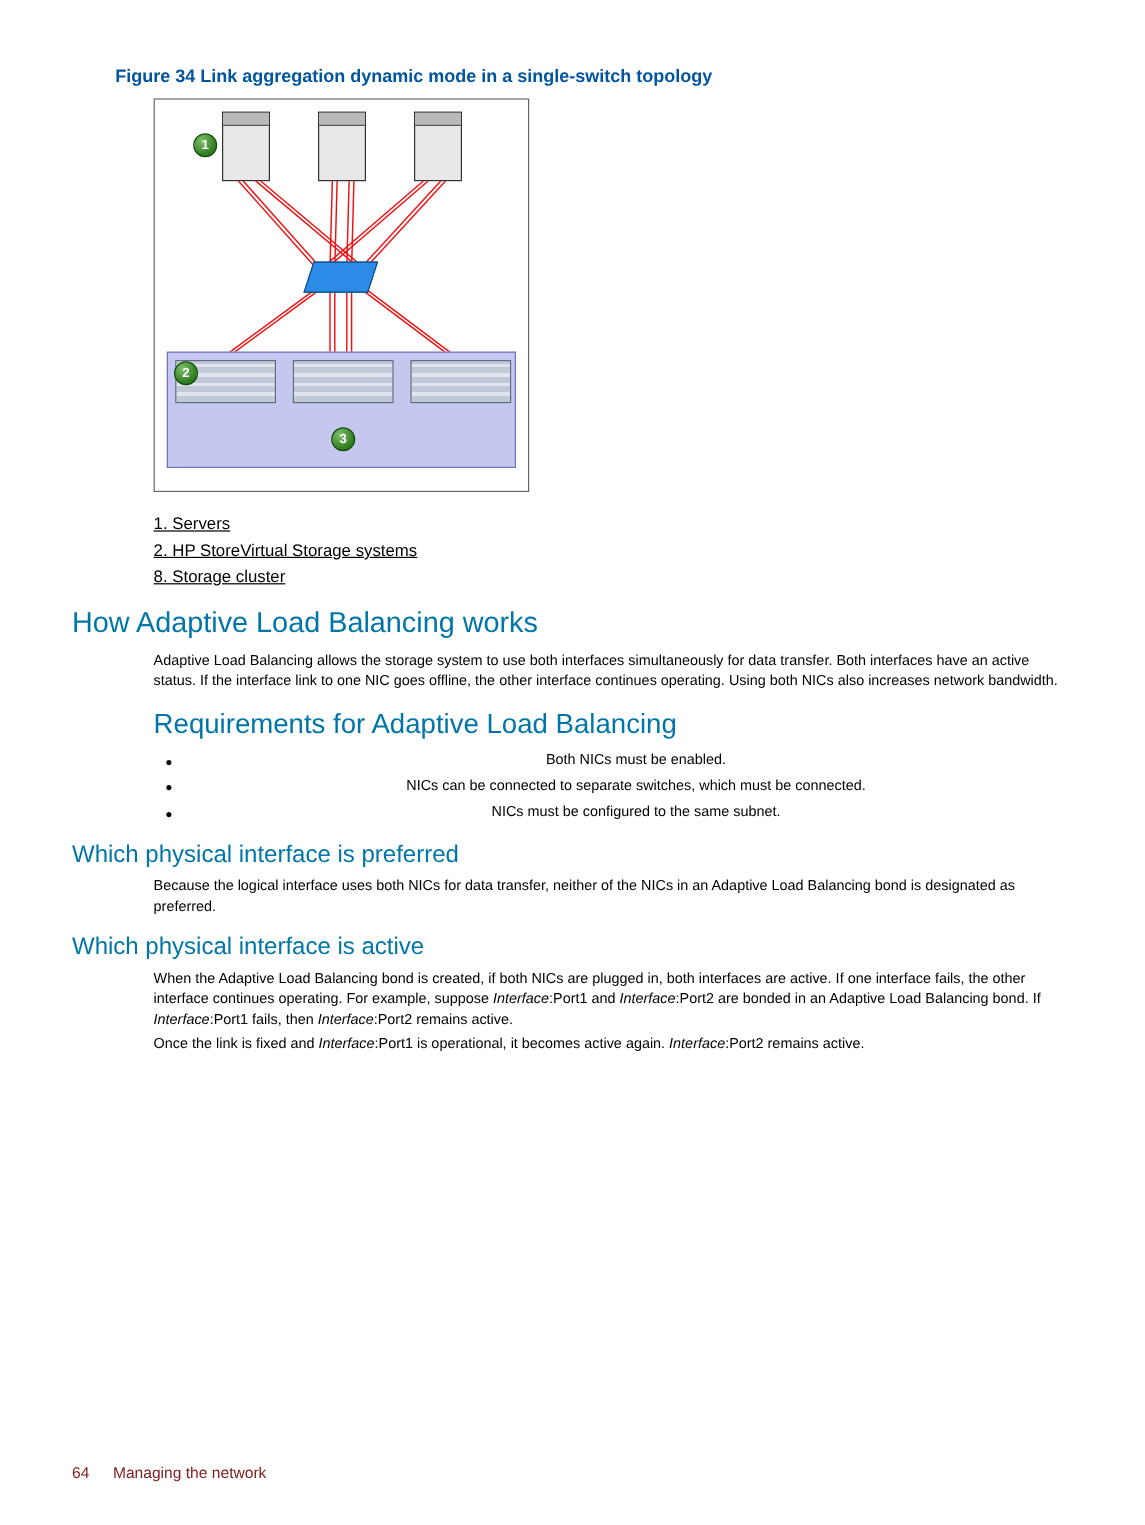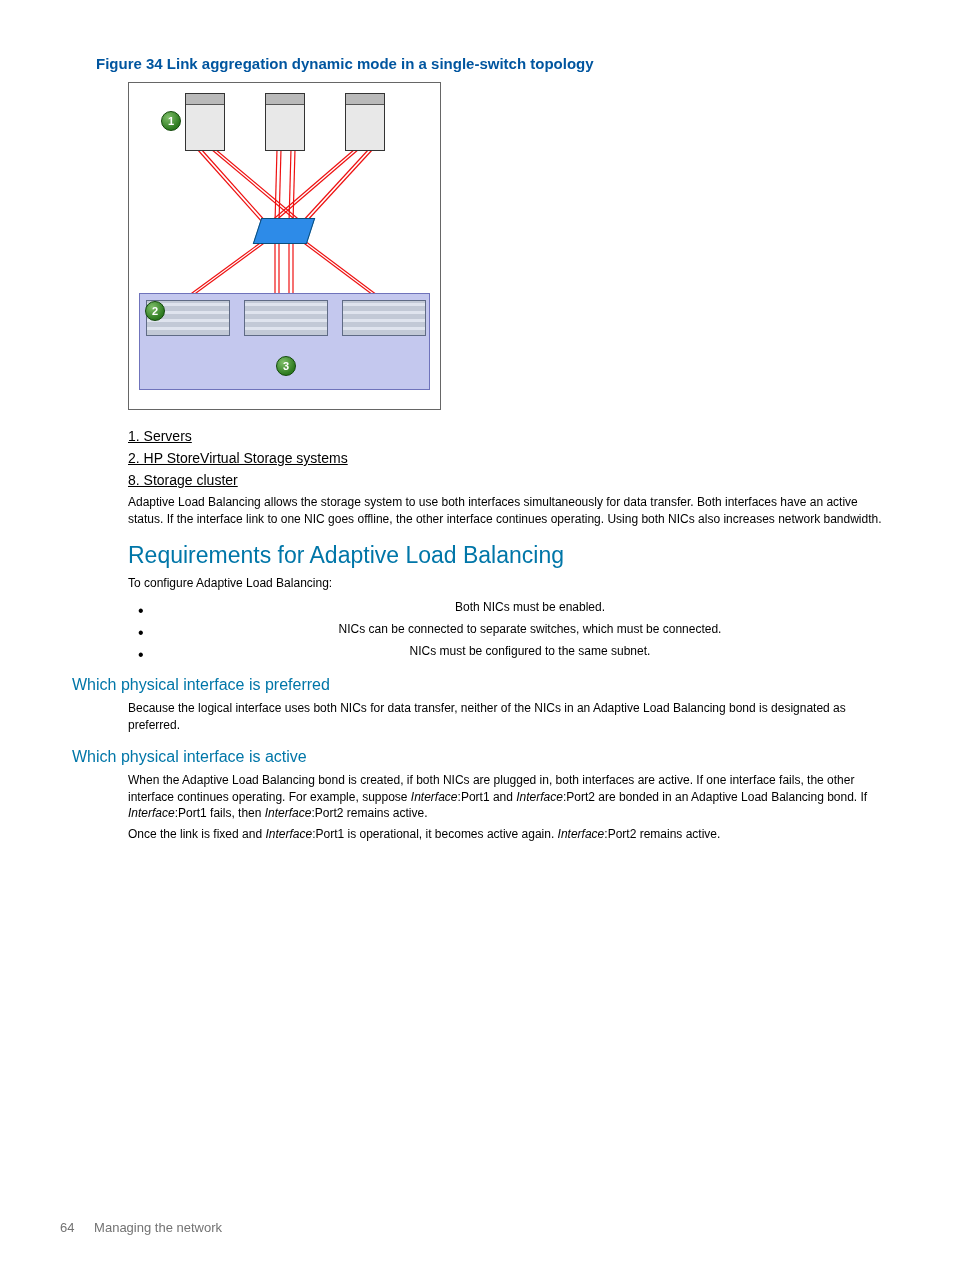--- a/index.html
+++ b/index.html
@@ -106,22 +106,22 @@
     font-size: 24px;
     margin: 18px 0 8px 0;
   }
   h3.blue {
     color: #0076a8;
     font-weight: normal;
     font-size: 23px;
     margin: 14px 0 6px 68px;
   }
   h3.blue.flush {
-    margin-left: 12px;
-    font-size: 16px;
+    margin-left: 0;
+    font-size: 20px;
   }
   .body-text {
     margin-left: 68px;
     font-size: 12px;
     line-height: 1.4;
     margin-top: 4px;
     margin-bottom: 4px;
   }
   ul.bullets {
     margin: 6px 0 6px 88px;
@@ -140,21 +140,21 @@
     position: absolute;
     left: -10px;
     color: #000;
     font-size: 16px;
   }
   .footer {
     position: absolute;
     bottom: 36px;
     left: 60px;
     font-size: 13px;
-    color: #737373;
+    color: #7f1d1d;
   }
   .footer .pg { margin-right: 16px; }
   em { font-style: italic; }
 </style>
 </head>
 <body>
 
 <div class="page">
   <div class="figure-caption">Figure 34 Link aggregation dynamic mode in a single-switch topology</div>
 
@@ -203,24 +203,24 @@
     <div class="badge" style="top:28px; left:32px;">1</div>
     <div class="badge" style="top:218px; left:16px;">2</div>
   </div>
 
   <div class="legend">
     <div>1. Servers</div>
     <div>2. HP StoreVirtual Storage systems</div>
     <div>8. Storage cluster</div>
   </div>
 
+  <h2 class="blue">How Adaptive Load Balancing works</h2>
   <p class="body-text">Adaptive Load Balancing allows the storage system to use both interfaces simultaneously for data transfer. Both interfaces have an active status. If the interface link to one NIC goes offline, the other interface continues operating. Using both NICs also increases network bandwidth.</p>
 
   <h3 class="blue">Requirements for Adaptive Load Balancing</h3>
-  <p class="body-text">To configure Adaptive Load Balancing:</p>
   <ul class="bullets">
     <li>Both NICs must be enabled.</li>
     <li>NICs can be connected to separate switches, which must be connected.</li>
     <li>NICs must be configured to the same subnet.</li>
   </ul>
 
   <h3 class="blue flush">Which physical interface is preferred</h3>
   <p class="body-text">Because the logical interface uses both NICs for data transfer, neither of the NICs in an Adaptive Load Balancing bond is designated as preferred.</p>
 
   <h3 class="blue flush">Which physical interface is active</h3>

